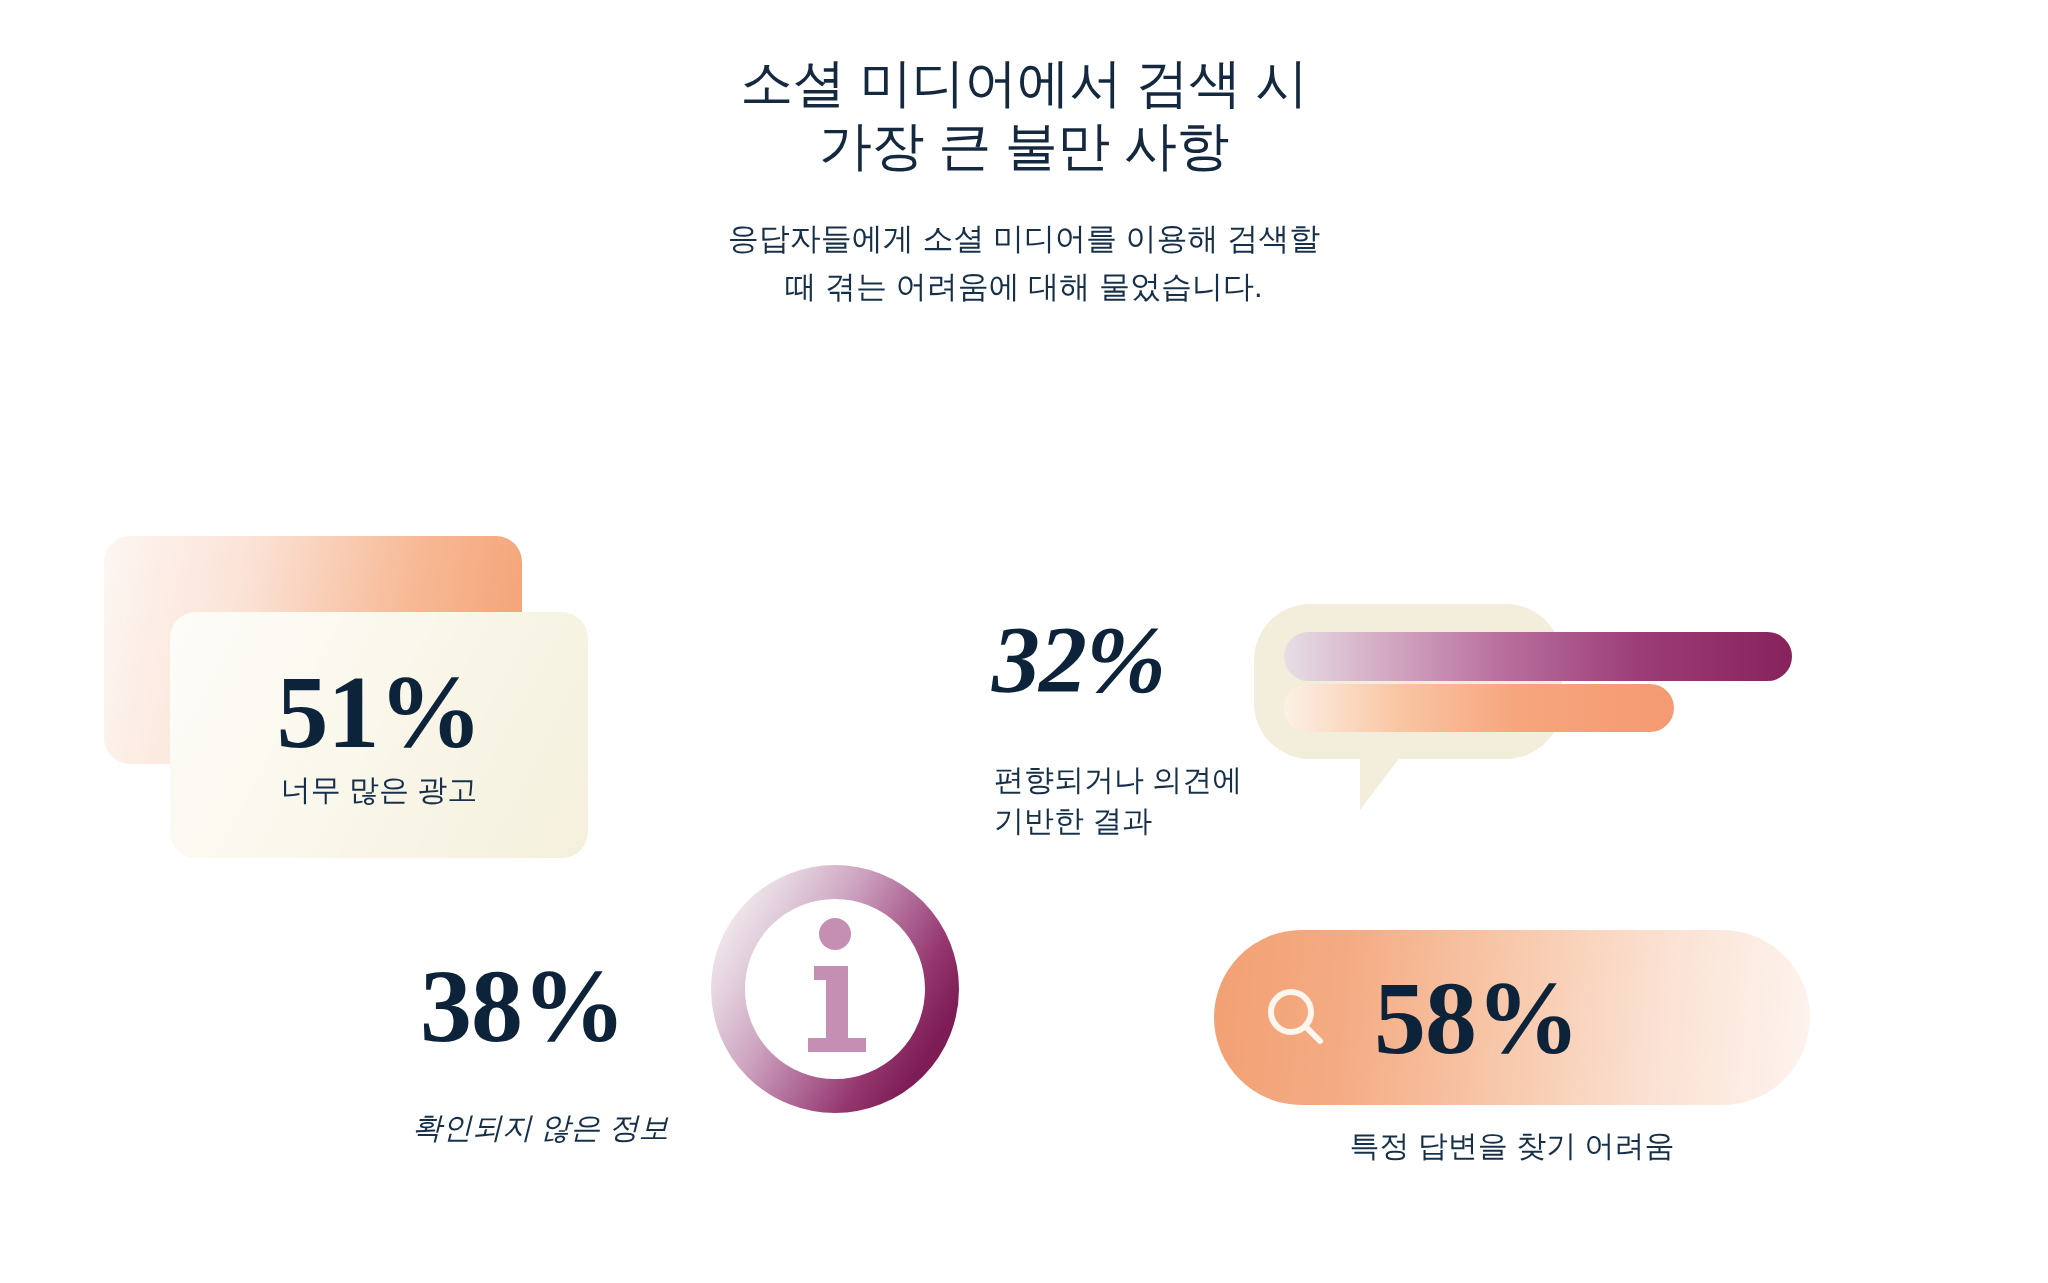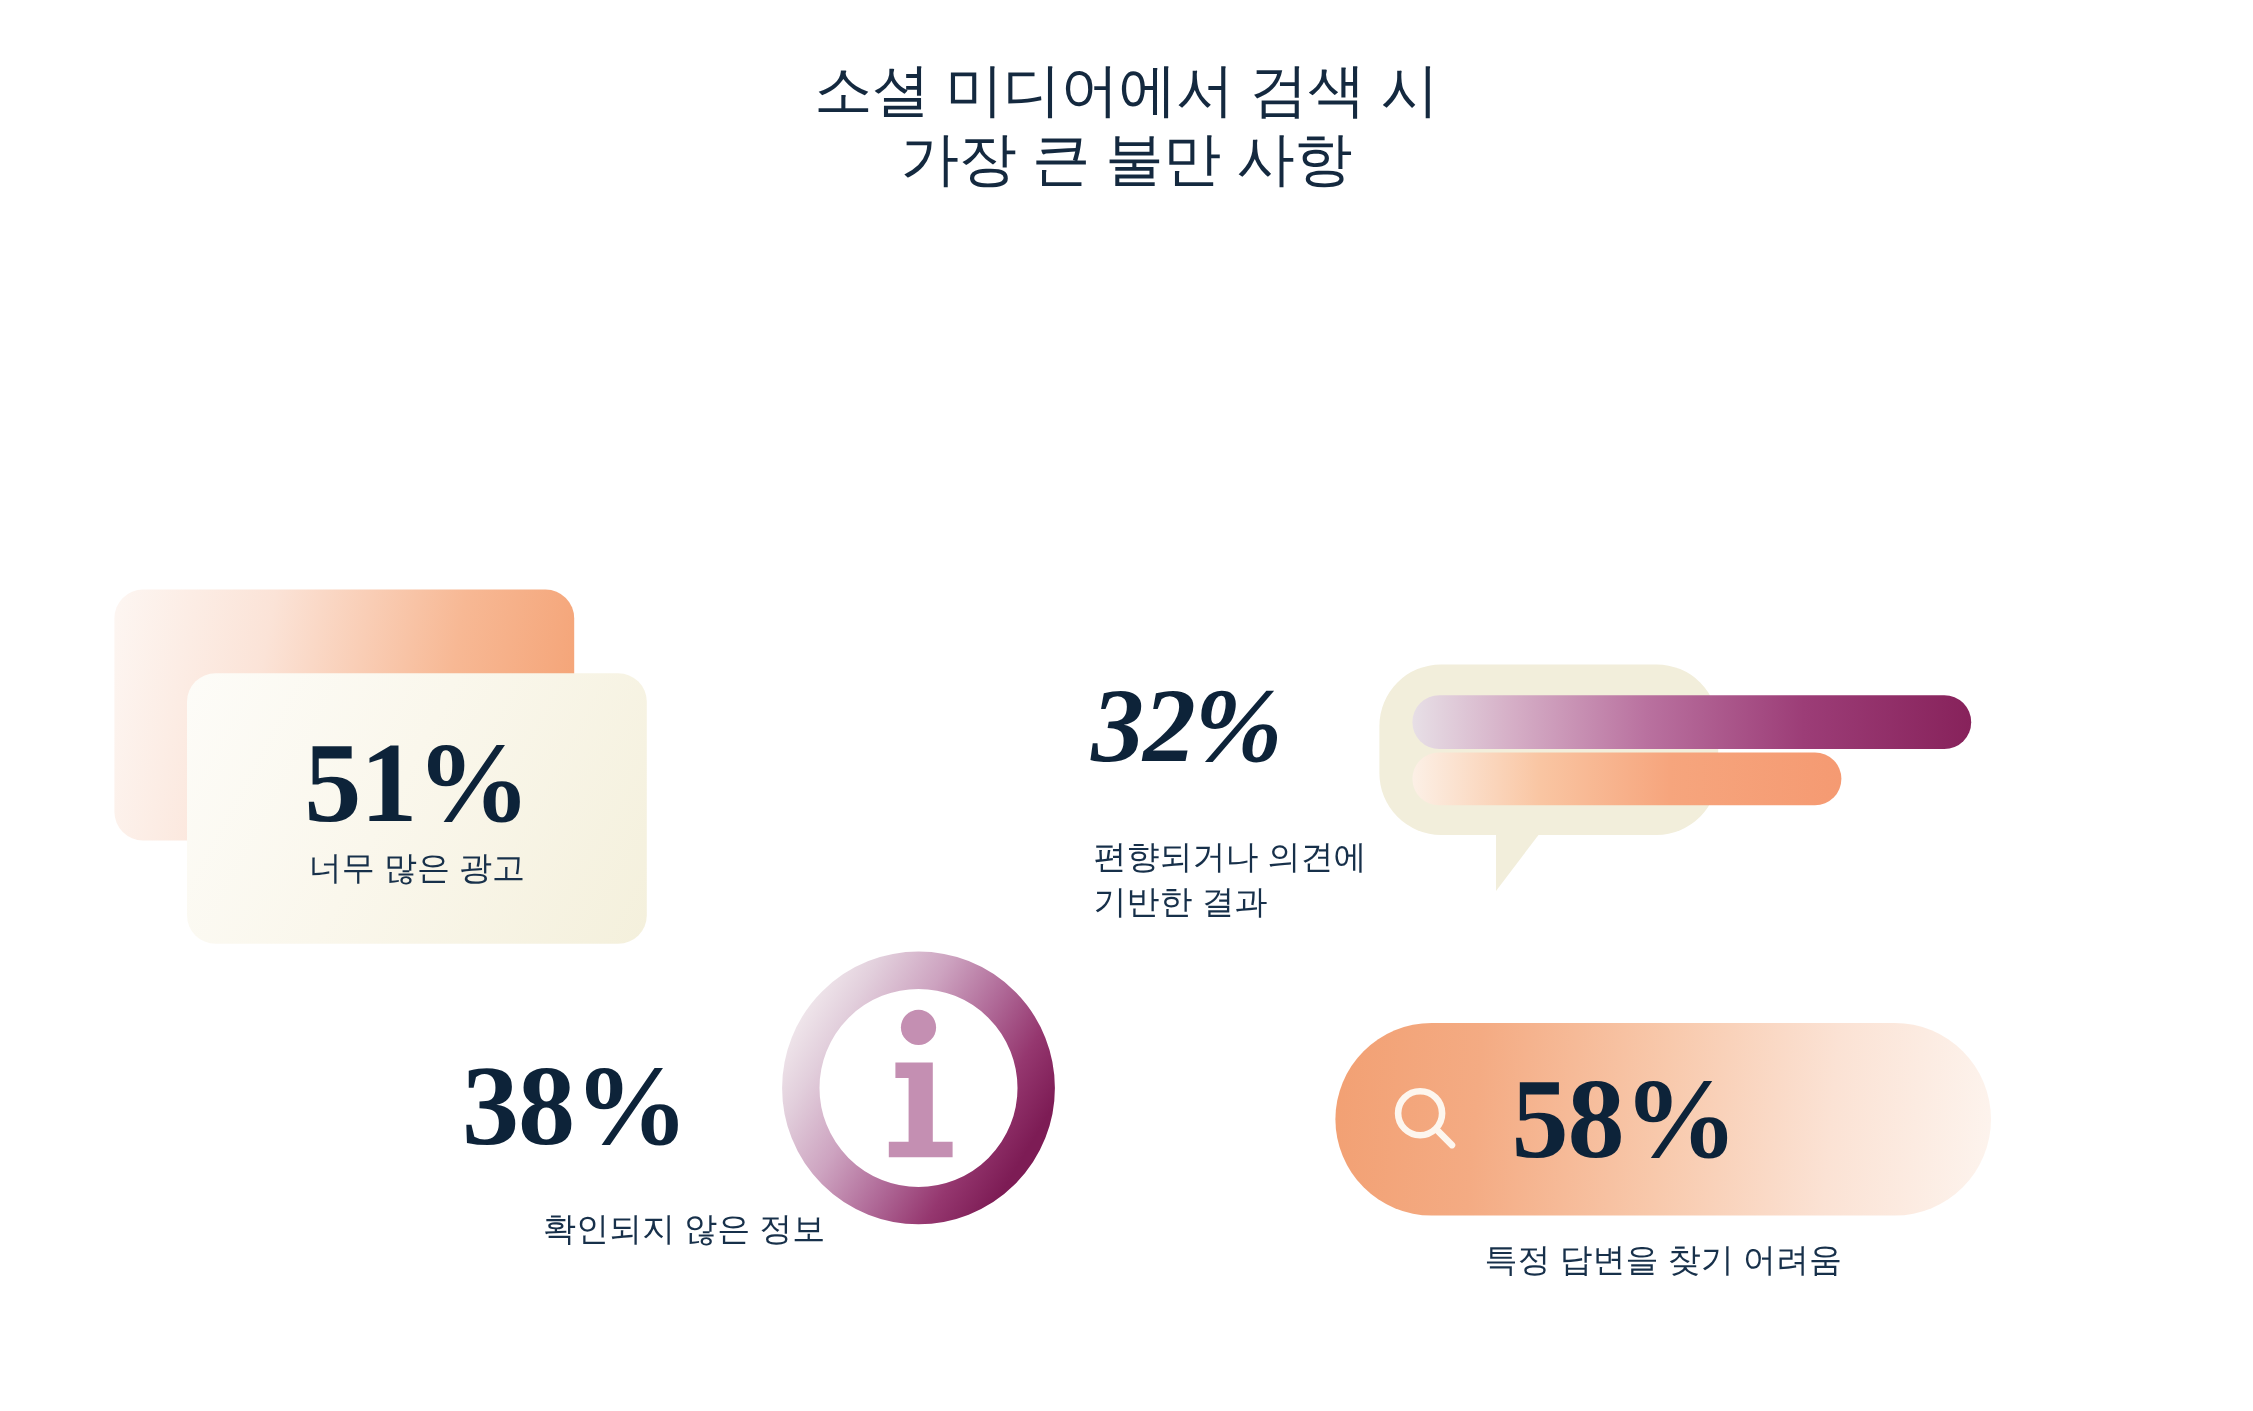--- a/index.html
+++ b/index.html
@@ -91,21 +91,21 @@
     background:linear-gradient(90deg,#fcf0e6 0%, #f9c5a2 30%, #f6a57d 60%, #f59a72 100%);
   }
   .stat-bubble .pct { position:absolute; left:0; top:16px; font-size:96px;font-style:italic; }
   .stat-bubble .cap { position:absolute; left:2px; top:164px; }
 
   
   .stat-info { position:absolute; left:420px; top:862px; width:540px; height:330px; }
   .info-ring { position:absolute; left:288px; top:0; width:254px; height:254px; }
   .info-ring svg { width:254px; height:254px; display:block; }
   .stat-info .pct { position:absolute; left:0; top:92px; font-size:104px; }
-  .stat-info .cap { position:absolute; left:-8px; top:236px; width:420px; text-align:center; }
+  .stat-info .cap { position:absolute; left:-8px; top:246px; width:420px; text-align:left;font-style:italic; }
 
   
   .stat-pill { position:absolute; left:1214px; top:930px; width:640px; height:260px; }
   .pill-shape {
     position:absolute; left:0; top:0; width:596px; height:175px;
     border-radius:88px;
     background:linear-gradient(95deg,#f2a073 0%, #f4ab83 22%, #f8c9ac 50%, #fbe2d4 75%, #fdf4ee 100%);
     display:flex; align-items:center;
   }
   .pill-icon { margin-left:48px; width:68px; height:68px; flex:none; }
@@ -114,20 +114,22 @@
   .stat-pill .cap { position:absolute; left:0; top:196px; width:596px; text-align:center; }
 </style>
 </head>
 <body>
 
 <div class="canvas">
 
   <div class="header">
     <h1 class="title">소셜 미디어에서 검색 시
 가장 큰 불만 사항</h1>
+    <p class="subtitle">응답자들에게 소셜 미디어를 이용해 검색할
+때 겪는 어려움에 대해 물었습니다.</p>
   </div>
 
   <div class="stat-cards">
     <div class="card-back"></div>
     <div class="card-front">
       <div class="pct">51%</div>
       <div class="cap">너무 많은 광고</div>
     </div>
   </div>
 

